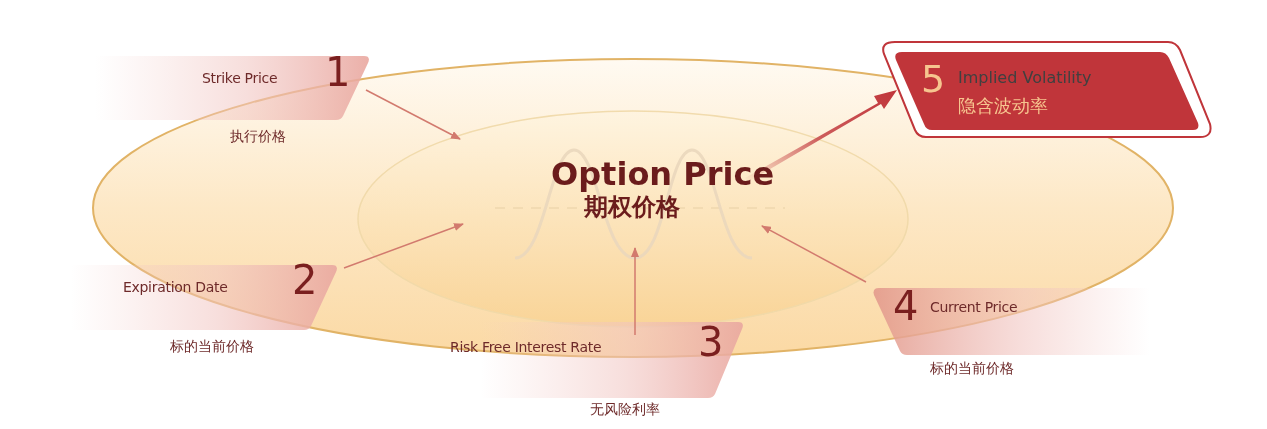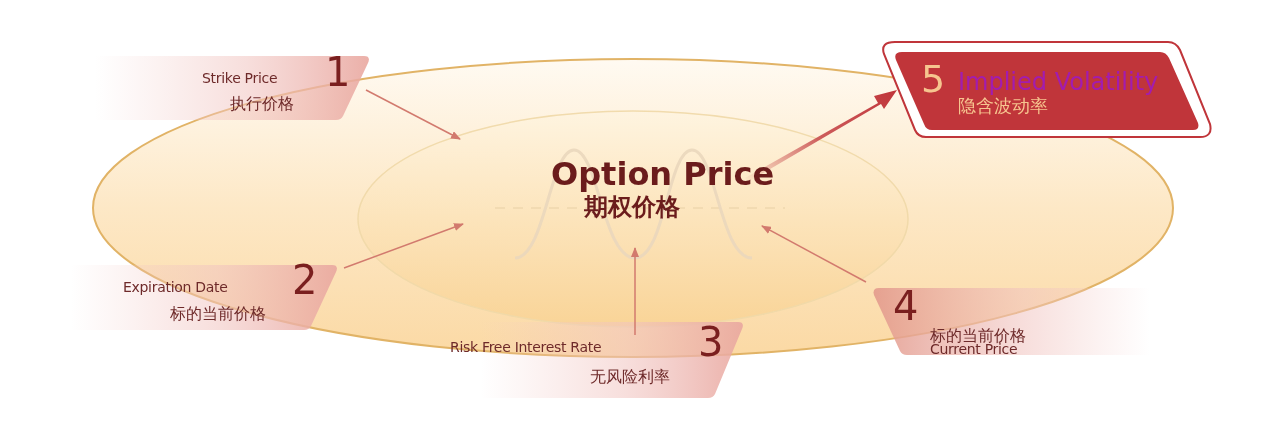--- a/index.html
+++ b/index.html
@@ -4,26 +4,26 @@
 <style>
   html, body { margin: 0; padding: 0; }
   body {
     width: 1267px; height: 429px; position: relative; overflow: hidden;
     background: #ffffff;
     font-family: "DejaVu Sans", "Liberation Sans", sans-serif;
   }
   #diagram { position: absolute; left: 0; top: 0; width: 1267px; height: 429px; }
   .label { position: absolute; color: #6e2a2a; white-space: nowrap; line-height: 1; }
   .en { font-size: 14px; letter-spacing: -0.3px; }
-  .cn { font-size: 16px; }
+  .cn { font-size: 14px; margin-top: 33px; }
   .num { font-size: 40px; font-weight: normal; color: #7a1f1f; }
   .center-en { font-size: 32px; font-weight: bold; color: #6b1c1c; }
   .center-cn { font-size: 24px; font-weight: bold; color: #6b1c1c; text-align: right; }
   .iv-num { font-size: 38px; color: #f6c58f; }
-  .iv-en { font-size: 24px; color: #a21caf; }
+  .iv-en { font-size: 16px; color: #404040; }
   .iv-cn { font-size: 18px; color: #f6c58f; }
 </style>
 </head>
 <body>
 
 <svg id="diagram" width="1267" height="429" viewBox="0 0 1267 429" xmlns="http://www.w3.org/2000/svg">
   <defs>
     <linearGradient id="outerFill" x1="0" y1="0" x2="0" y2="1">
       <stop offset="0" stop-color="#fffaf2"></stop>
       <stop offset="0.5" stop-color="#fde8c6"></stop>
@@ -89,18 +89,18 @@
 
 <div class="label en" style="left:123px; top:280px;">Expiration Date</div>
 <div class="label num" style="left:292px; top:260px;">2</div>
 <div class="label cn" style="left:170px; top:306px;">标的当前价格</div>
 
 <div class="label en" style="left:450px; top:340px;">Risk Free Interest Rate</div>
 <div class="label num" style="left:698px; top:322px;">3</div>
 <div class="label cn" style="left:590px; top:369px;">无风险利率</div>
 
 <div class="label num" style="left:893px; top:286px;">4</div>
-<div class="label en" style="left:930px; top:300px;margin-top:42px;">Current Price</div>
+<div class="label en" style="left:930px; top:300px;">Current Price</div>
 <div class="label cn" style="left:930px; top:328px;">标的当前价格</div>
 
 <div class="label iv-num" style="left:921px; top:60px;">5</div>
 <div class="label iv-en" style="left:958px; top:70px;">Implied Volatility</div>
 <div class="label iv-cn" style="left:958px; top:97px;">隐含波动率</div>
 
 </body></html>

